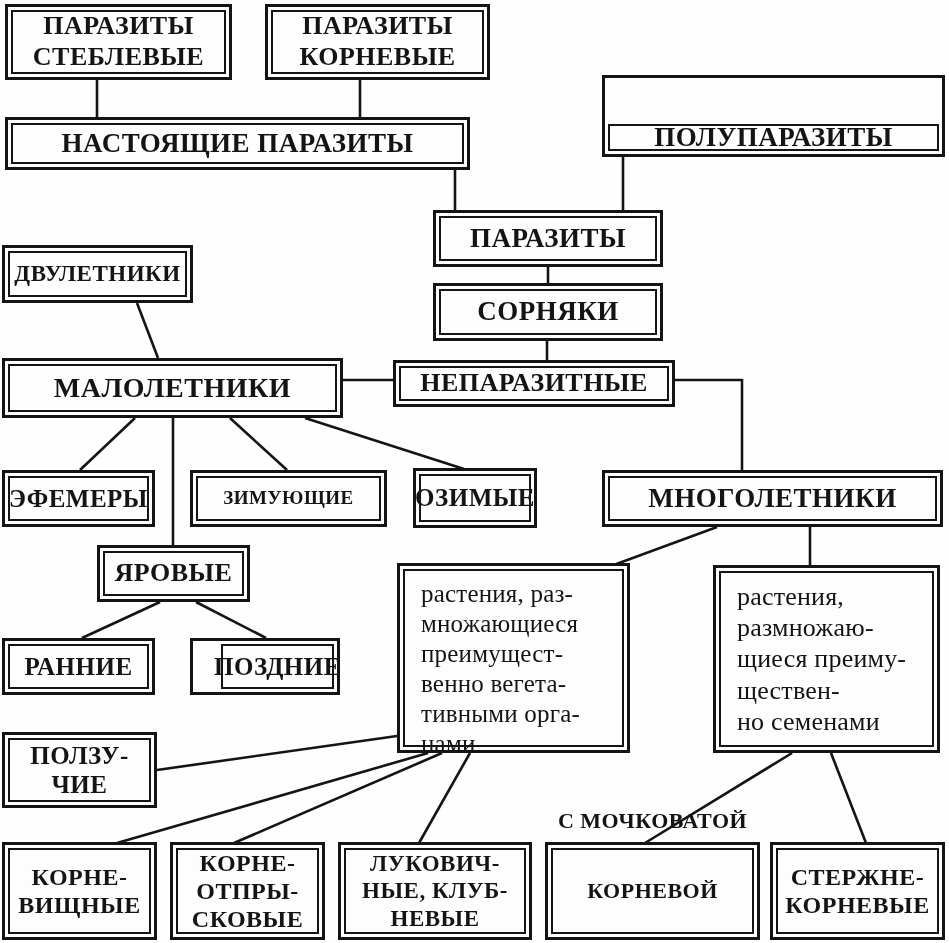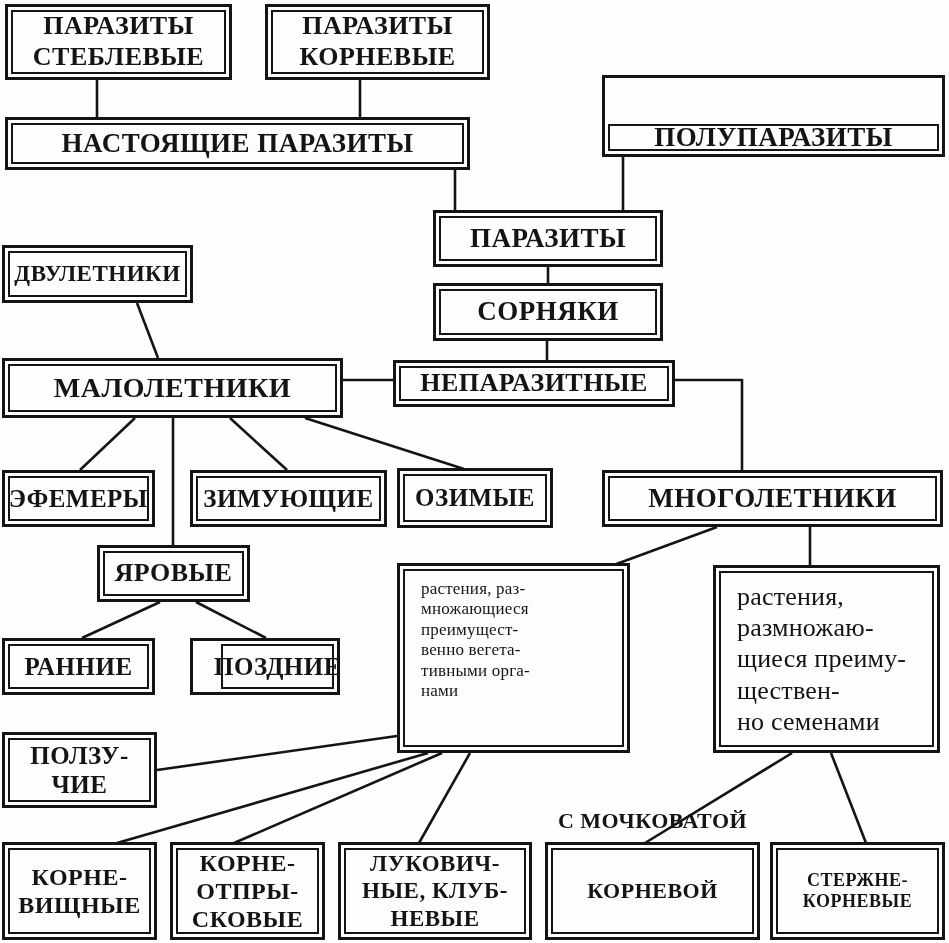--- a/index.html
+++ b/index.html
@@ -126,25 +126,25 @@
       <div class="inner" style="font-size: 26px;">
         <div class="label-line">НЕПАРАЗИТНЫЕ</div>
       </div>
     </div>
     <div class="node" style="left: 2px; top: 470px; width: 153px; height: 57px;">
       <div class="inner" style="font-size: 25px;">
         <div class="label-line">ЭФЕМЕРЫ</div>
       </div>
     </div>
     <div class="node" style="left: 190px; top: 470px; width: 197px; height: 57px;">
-      <div class="inner" style="font-size: 25px;">
+      <div class="inner" style="font-size: 19px;">
         <div class="label-line">ЗИМУЮЩИЕ</div>
       </div>
     </div>
-    <div class="node" style="left: 397px; top: 468px; width: 156px; height: 60px;">
+    <div class="node" style="left: 413px; top: 468px; width: 124px; height: 60px;">
       <div class="inner" style="font-size: 25px;">
         <div class="label-line">ОЗИМЫЕ</div>
       </div>
     </div>
     <div class="node" style="left: 602px; top: 470px; width: 341px; height: 57px;">
       <div class="inner" style="font-size: 27px;">
         <div class="label-line">МНОГОЛЕТНИКИ</div>
       </div>
     </div>
     <div class="node" style="left: 97px; top: 545px; width: 153px; height: 57px;">
@@ -156,21 +156,21 @@
       <div class="inner" style="font-size: 25px;">
         <div class="label-line">РАННИЕ</div>
       </div>
     </div>
     <div class="node" style="left: 190px; top: 638px; width: 150px; height: 57px;">
       <div class="inner" style="font-size: 25px; margin-left: 25px;">
         <div class="label-line">ПОЗДНИЕ</div>
       </div>
     </div>
     <div class="node note" style="left: 397px; top: 563px; width: 233px; height: 190px;">
-      <div class="inner" style="font-size: 17px;">
+      <div class="inner" style="font-size: 25px;">
         <div class="label-line">растения, раз-</div>
         <div class="label-line">множающиеся</div>
         <div class="label-line">преимущест-</div>
         <div class="label-line">венно вегета-</div>
         <div class="label-line">тивными орга-</div>
         <div class="label-line">нами</div>
       </div>
     </div>
     <div class="node note" style="left: 713px; top: 565px; width: 227px; height: 188px;">
       <div class="inner" style="font-size: 26px;">
@@ -208,18 +208,18 @@
       </div>
     </div>
     <div class="node" style="left: 545px; top: 842px; width: 215px; height: 98px;">
       <div class="inner" style="font-size: 22px; gap: 44px;">
         <div class="label-line">С МОЧКОВАТОЙ</div>
         <div class="label-line">КОРНЕВОЙ</div>
         <div class="label-line">СИСТЕМОЙ</div>
       </div>
     </div>
     <div class="node" style="left: 770px; top: 842px; width: 175px; height: 98px;">
-      <div class="inner" style="font-size: 18px;">
+      <div class="inner" style="font-size: 24px;">
         <div class="label-line">СТЕРЖНЕ-</div>
         <div class="label-line">КОРНЕВЫЕ</div>
       </div>
     </div>
   </div>
 
 </body></html>

